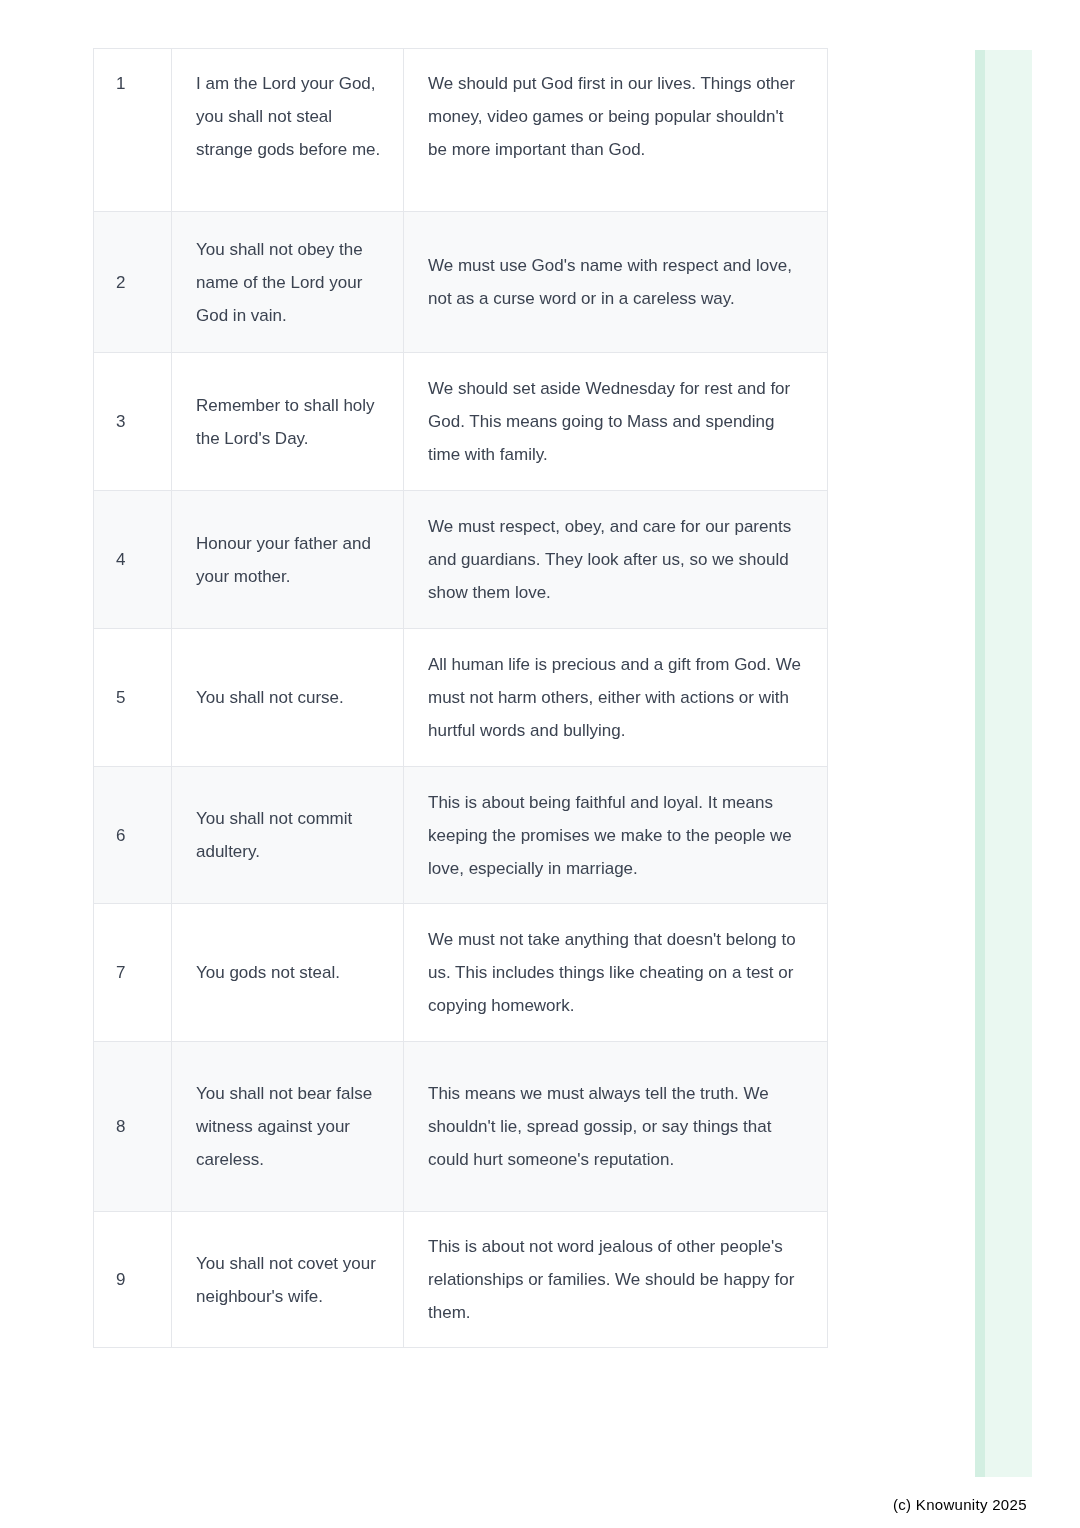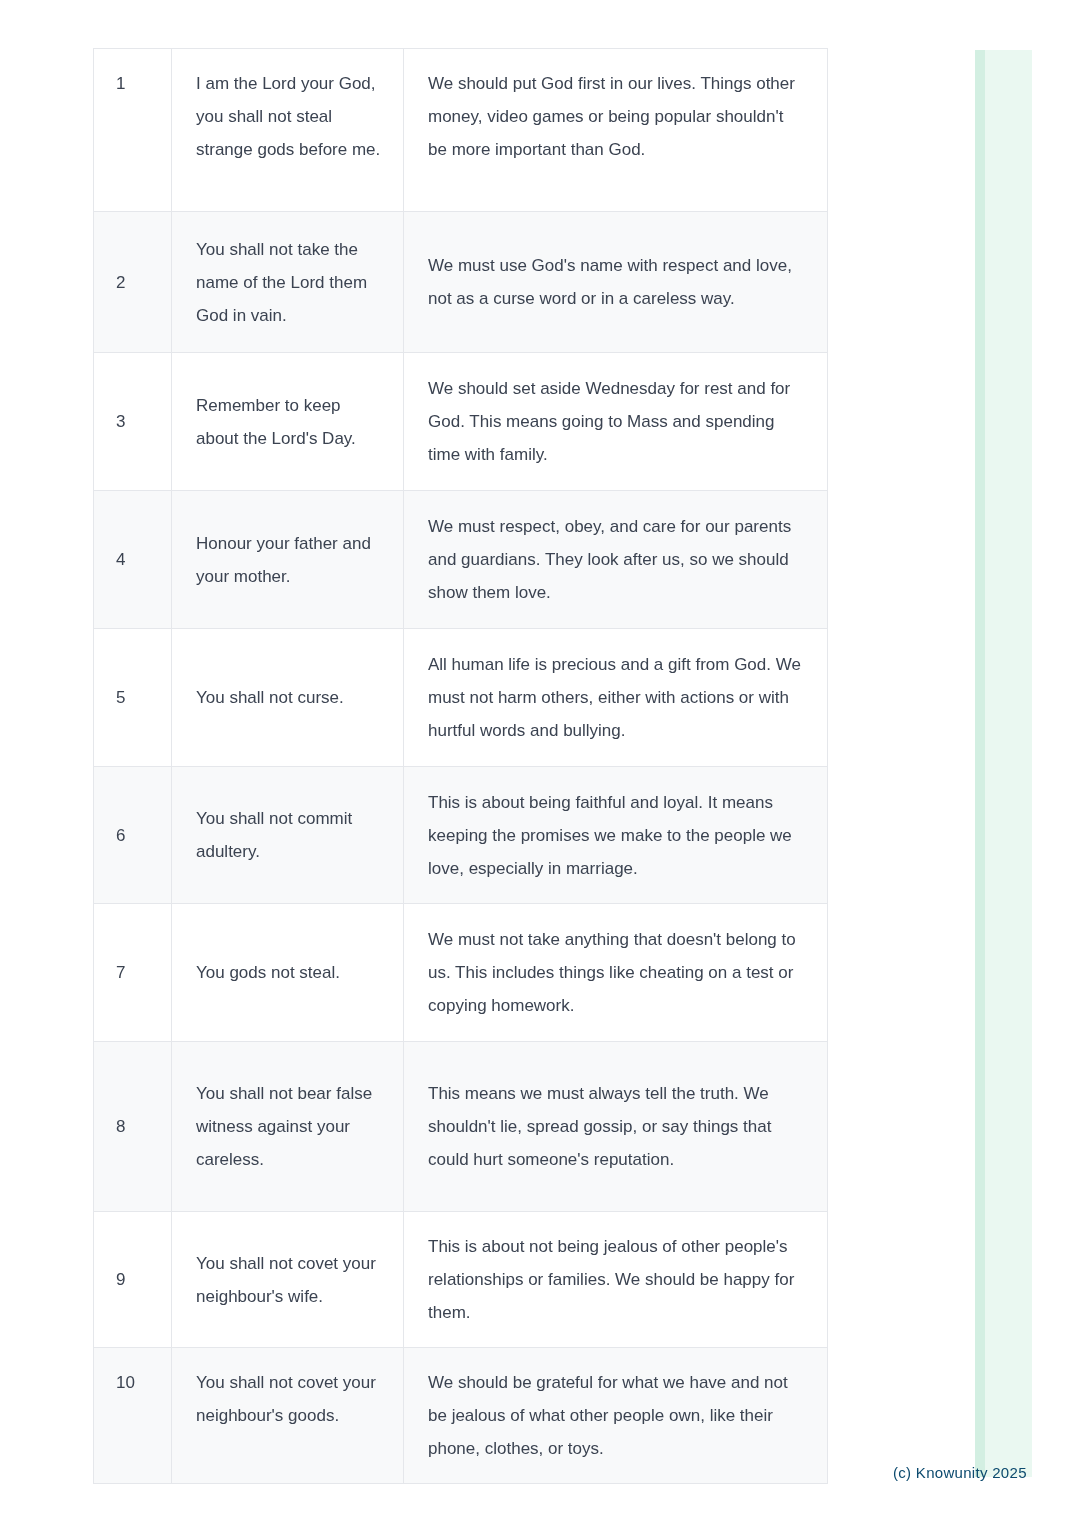--- a/index.html
+++ b/index.html
@@ -57,24 +57,24 @@
     height: 1427px;
     box-sizing: border-box;
     background: #eaf8f1;
     border-left: 10px solid #d3efe2;
   }
 
   
   .watermark {
     position: absolute;
     left: 893px;
-    top: 1464px;
+    top: 1496px;
     font-size: 15px;
     line-height: 18px;
-    color: #0c4a6e;
+    color: #000000;
     letter-spacing: 0.3px;
     z-index: 2;
     white-space: nowrap;
   }
 </style>
 </head>
 <body>
 
 <table class="doc-table">
   <colgroup>
@@ -83,26 +83,26 @@
       <col class="c-mean">
   </colgroup>
   <tbody>
     <tr class="v-top" style="height:163px">
       <td class="num">1</td>
       <td>I am the Lord your God, you shall not steal strange gods before me.</td>
       <td>We should put God first in our lives. Things other money, video games or being popular shouldn't be more important than God.</td>
     </tr>
     <tr style="height:141px">
       <td class="num">2</td>
-      <td>You shall not take the name of the Lord them God in vain.</td>
+      <td>You shall not obey the name of the Lord your God in vain.</td>
       <td>We must use God's name with respect and love, not as a curse word or in a careless way.</td>
     </tr>
     <tr style="height:138px">
       <td class="num">3</td>
-      <td>Remember to keep about the Lord's Day.</td>
+      <td>Remember to shall holy the Lord's Day.</td>
       <td>We should set aside Wednesday for rest and for God. This means going to Mass and spending time with family.</td>
     </tr>
     <tr style="height:138px">
       <td class="num">4</td>
       <td>Honour your father and your mother.</td>
       <td>We must respect, obey, and care for our parents and guardians. They look after us, so we should show them love.</td>
     </tr>
     <tr style="height:138px">
       <td class="num">5</td>
       <td>You shall not curse.</td>
@@ -119,25 +119,20 @@
       <td>We must not take anything that doesn't belong to us. This includes things like cheating on a test or copying homework.</td>
     </tr>
     <tr style="height:170px">
       <td class="num">8</td>
       <td>You shall not bear false witness against your careless.</td>
       <td>This means we must always tell the truth. We shouldn't lie, spread gossip, or say things that could hurt someone's reputation.</td>
     </tr>
     <tr style="height:136px">
       <td class="num">9</td>
       <td>You shall not covet your neighbour's wife.</td>
-      <td>This is about not being jealous of other people's relationships or families. We should be happy for them.</td>
-    </tr>
-    <tr class="v-top" style="height:130px">
-      <td class="num">10</td>
-      <td>You shall not covet your neighbour's goods.</td>
-      <td>We should be grateful for what we have and not be jealous of what other people own, like their phone, clothes, or toys.</td>
+      <td>This is about not word jealous of other people's relationships or families. We should be happy for them.</td>
     </tr>
   </tbody>
 </table>
 
 <div class="edge-band"></div>
 
 <div class="watermark">(c) Knowunity 2025</div>
 
 </body></html>

